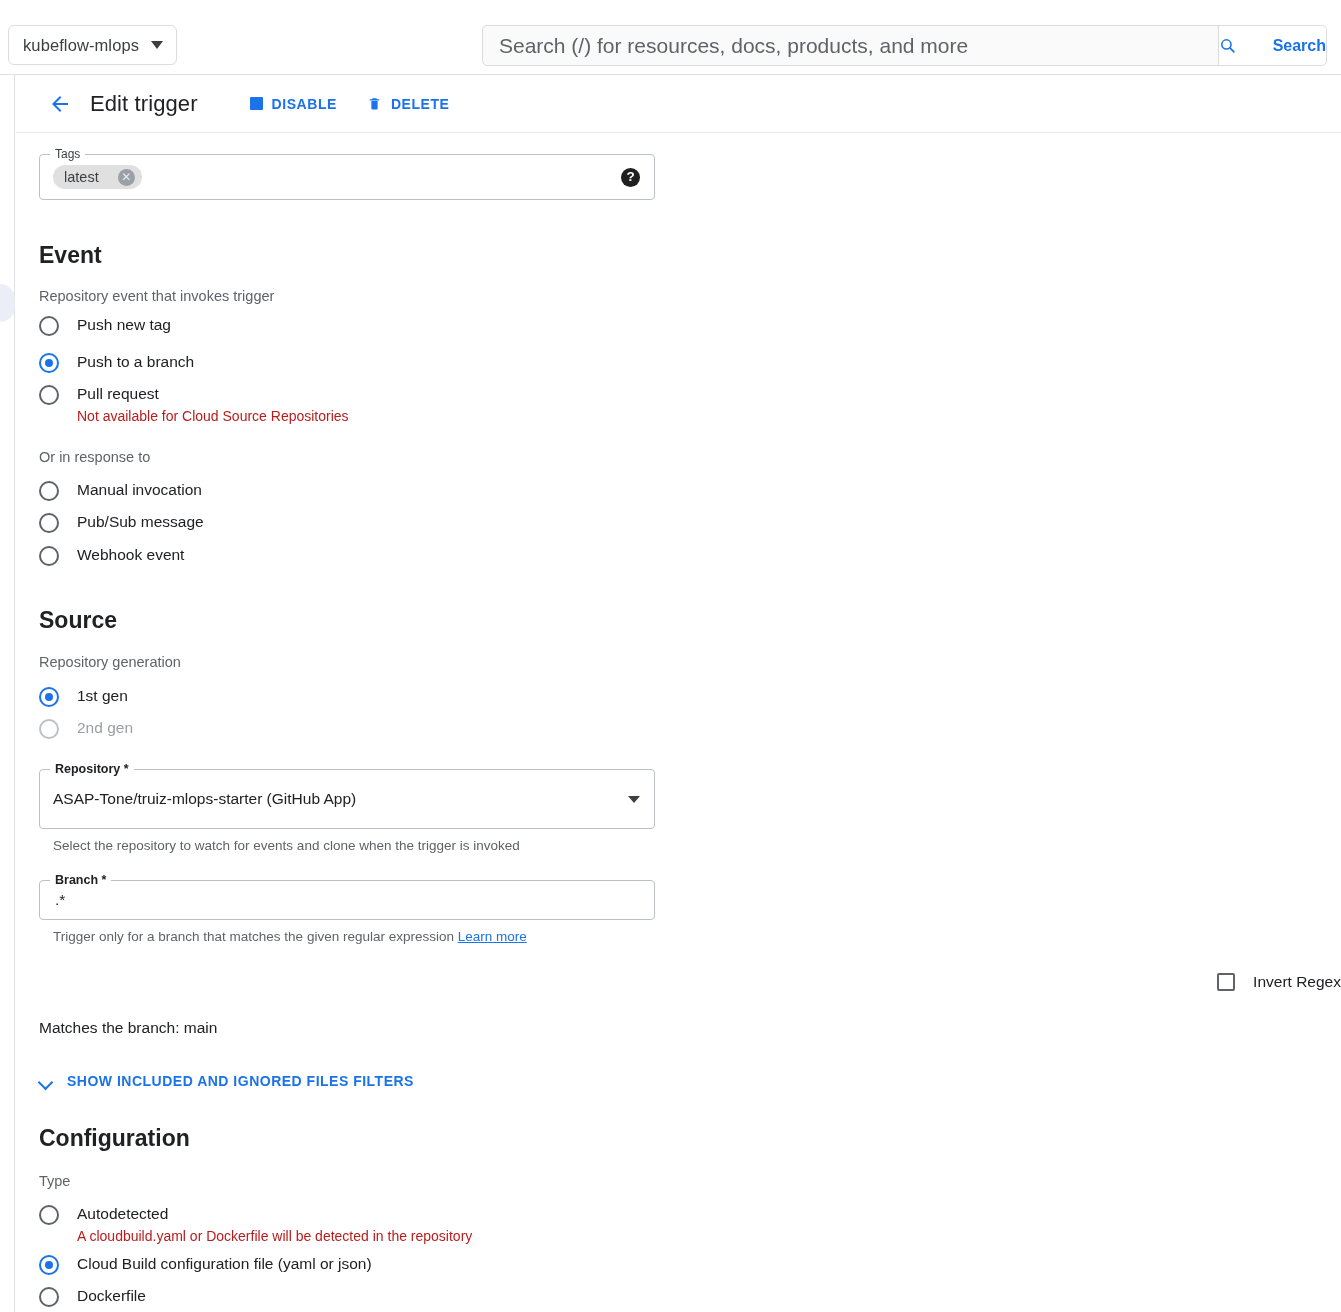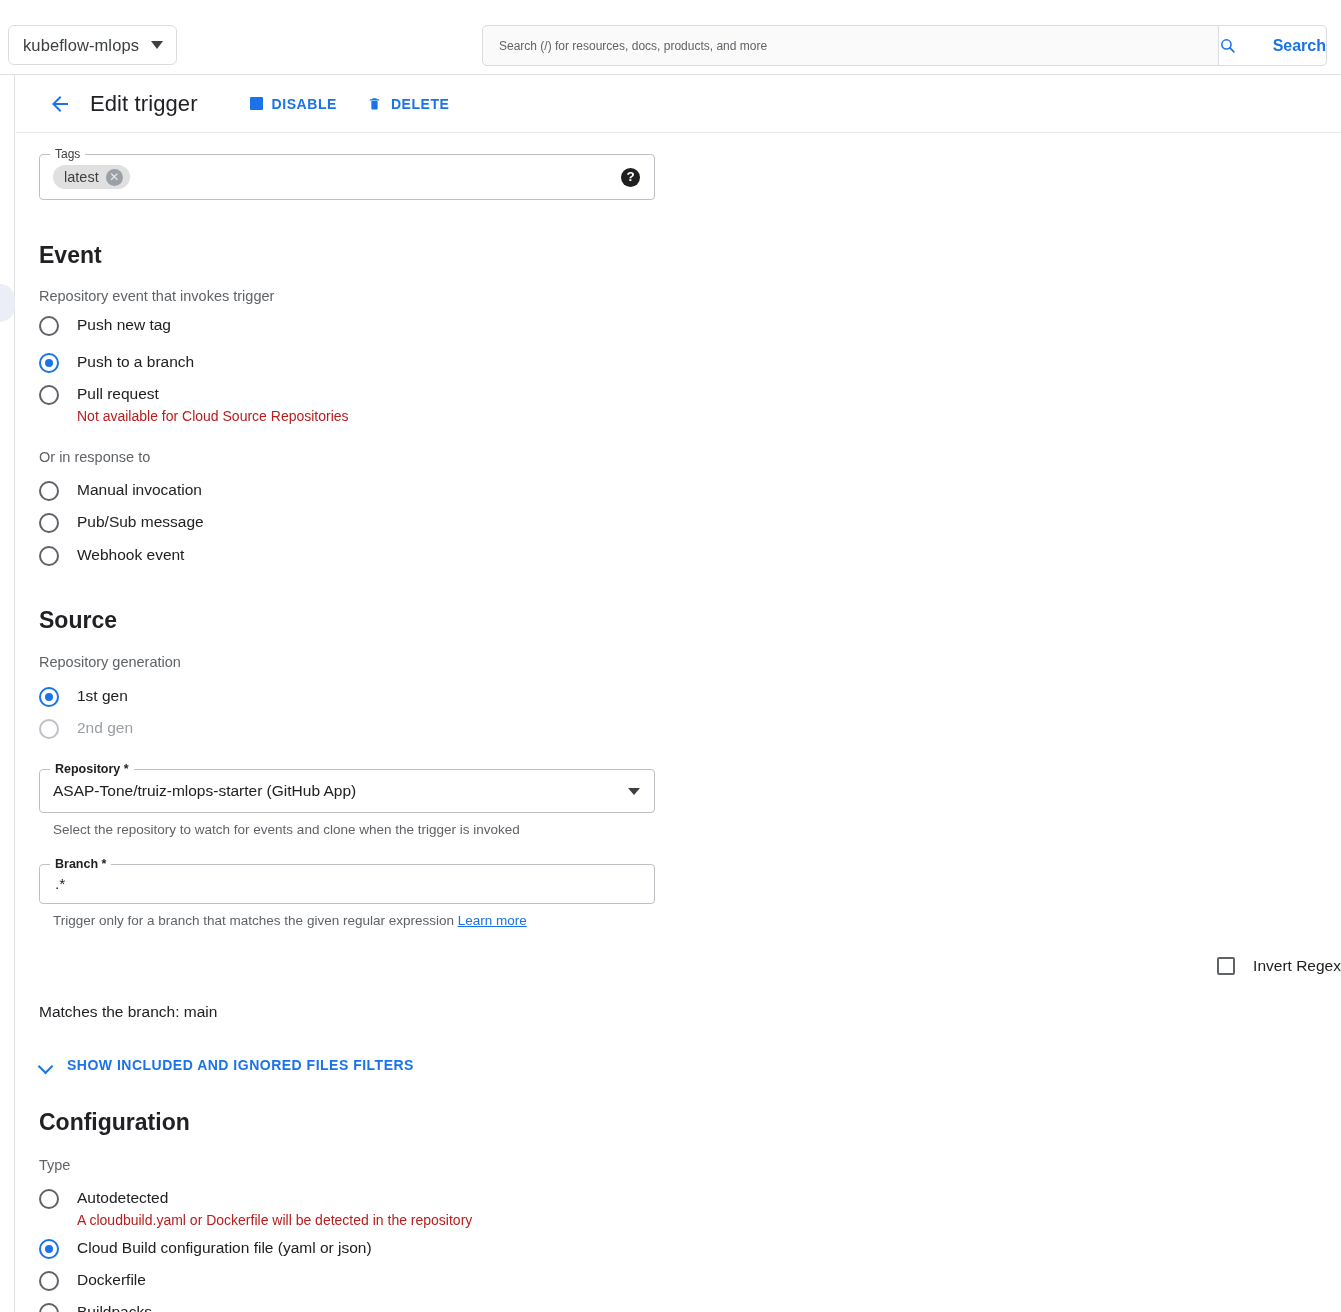--- a/index.html
+++ b/index.html
@@ -42,21 +42,21 @@
   .searchbox {
     position: absolute; left: 482px; top: 25px;
     width: 845px; height: 41px;
     border: 1px solid #dadce0; border-radius: 5px;
     background: #fafafa;
     display: flex; align-items: stretch;
   }
   .searchbox input {
     flex: 1; border: 0; outline: none; background: transparent;
     font-family: "Liberation Sans", sans-serif;
-    font-size: 12px; color: #202124;
+    font-size: 21px; color: #202124;
     padding: 0 16px;
   }
   .searchbox input::placeholder { color: #5f6368; }
   .search-btn {
     width: 108px;
     border-left: 1px solid #dadce0;
     display: flex; align-items: center; justify-content: space-between; gap: 7px;
     color: #1a73e8; font-size: 16px; font-weight: 600;
     cursor: pointer; background: #fff;
     border-top-right-radius: 5px; border-bottom-right-radius: 5px;
@@ -132,21 +132,21 @@
     background: #fff;
     font-size: 12px;
     color: #5f6368;
     line-height: 14px;
   }
   .field.req > legend { color: #202124; font-weight: bold; font-size: 12.5px; }
 
   .tags-field { height: 46px; display: flex; align-items: center; padding: 0 14px 0 13px; }
   .tags-field > legend { color: #3c4043; }
   .chip {
-    display: inline-flex; align-items: center; gap: 7px;
+    display: inline-flex; align-items: center; gap: 19px;
     height: 24px; padding: 0 7px 0 11px;
     background: #e0e0e0; border-radius: 12px;
     font-size: 14.5px; color: #3c4043;
     cursor: default;
     justify-content: space-between;
   }
   .chip-x {
     width: 17px; height: 17px; border-radius: 50%;
     background: #9aa0a6; color: #e8eaed;
     display: flex; align-items: center; justify-content: center;
@@ -189,21 +189,21 @@
   .radio-label { font-size: 15.5px; color: #202124; line-height: 20px; }
   .radio-label.dis { color: #9aa0a6; }
   .radio-sub { font-size: 14px; color: #b91c1c; margin-top: 3px; line-height: 18px; }
 
   .checkbox {
     width: 18px; height: 18px; border: 2px solid #5f6368;
     border-radius: 2px; background: #fff; flex: none; margin-top: 1px;
   }
 
   .select-field {
-    height: 44px; display: flex; align-items: center;
+    height: 60px; display: flex; align-items: center;
     padding: 0 14px 0 13px;
     cursor: pointer;
   }
   .select-value { font-size: 15.5px; color: #202124; }
   .select-caret {
     margin-left: auto;
     width: 0; height: 0;
     border-left: 6px solid transparent;
     border-right: 6px solid transparent;
     border-top: 7px solid #3c4043;

